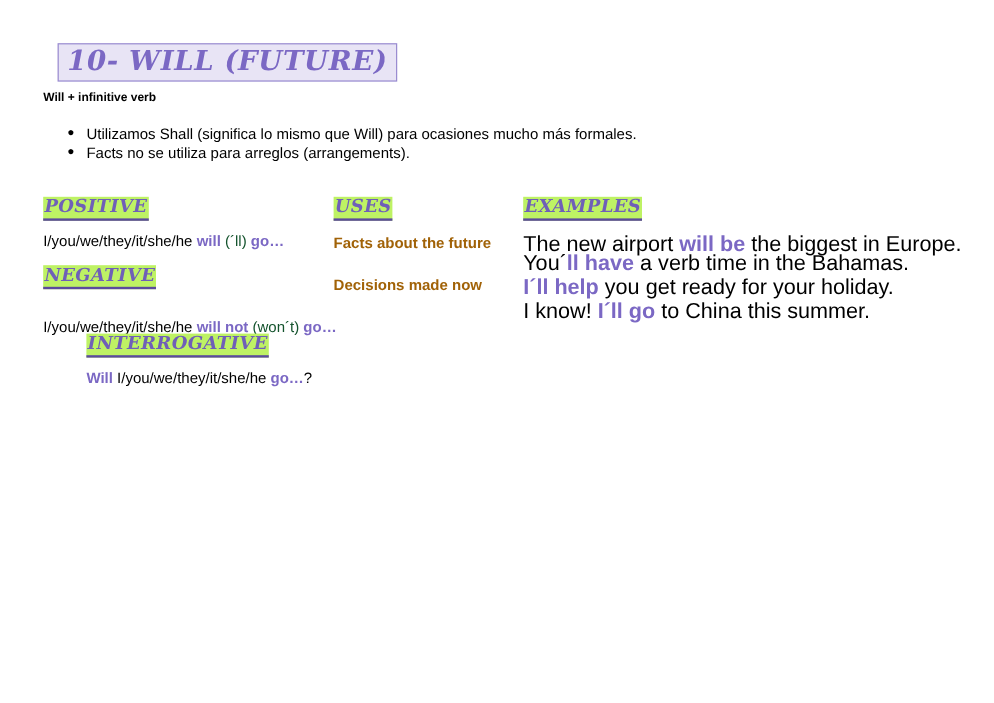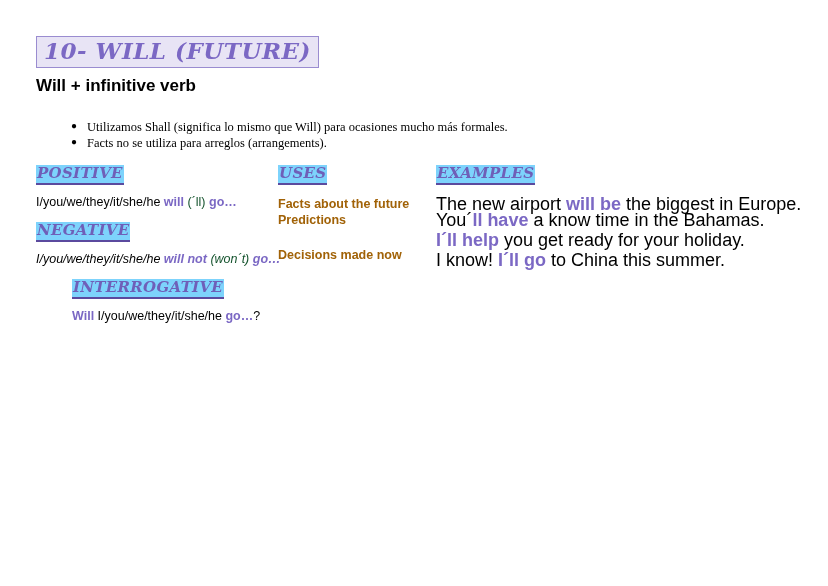--- a/index.html
+++ b/index.html
@@ -17,54 +17,53 @@
   }
   .page {
     position: absolute;
     left: 0; top: 0;
     width: 828px;
     height: 586px;
   }
   
   .title-wrap {
     position: absolute;
-    left: 36px;
+    left: 48px;
     top: 36px;
   }
   .title {
     display: inline-block;
     font-family: "DejaVu Serif", serif;
     font-style: italic;
     font-weight: bold;
     font-size: 23px;
     letter-spacing: 0.5px;
     color: #7b68c4;
     background: #e8e4f5;
     border: 1px solid #9a8cd0;
     padding: 2px 7px 4px 7px;
     line-height: 1.05;
   }
   
   .subtitle {
     position: absolute;
     left: 36px;
     top: 76px;
-    font-size: 17px;
+    font-size: 10px;
     font-weight: bold;
     color: #000;
   }
   
   .bullets {
     position: absolute;
     left: 36px;
     top: 104px;
-    margin: 15px;
+    margin: 0;
     padding: 0 0 0 36px;
     list-style: none;
-    font-family: Liberation Serif, serif;
   }
   .bullets li {
     position: relative;
     font-size: 12.5px;
     line-height: 16px;
     margin-bottom: 0px;
     color: #000;
   }
   .bullets li::before {
     content: "\25CF";
@@ -81,21 +80,21 @@
   .col-1 { left: 36px;  top: 164px; width: 230px; }
   .col-2 { left: 278px; top: 164px; width: 150px; }
   .col-3 { left: 436px; top: 164px; width: 380px; }
 
   .heading {
     font-family: "DejaVu Serif", serif;
     font-style: italic;
     font-weight: bold;
     font-size: 15px;
     color: #6f5fb8;
-    background: #7dd3fc;
+    background: #bef264;
     display: inline-block;
     border-bottom: 2px solid #5b4a9e;
     padding: 0 1px 1px 1px;
     line-height: 1.15;
     letter-spacing: 0.3px;
   }
   .line {
     font-size: 12.5px;
     line-height: 16px;
     color: #000;
@@ -139,52 +138,51 @@
 
     <div class="blk" style="top:0px;">
       <span class="heading">POSITIVE</span>
       <div class="line" style="margin-top:9px;">
         <span>I/you/we/they/it/she/he </span><span class="sp">will</span><span class="sp-light"> (´ll) </span><span class="sp">go…</span>
       </div>
     </div>
 
     <div class="blk" style="top:57px;">
       <span class="heading">NEGATIVE</span>
-      <div class="line" style="margin-top:9px;font-style:italic;">
+      <div class="line" style="margin-top:24px;">
         <span>I/you/we/they/it/she/he </span><span class="sp">will not</span><span class="sp-light"> (won´t) </span><span class="sp">go…</span>
       </div>
     </div>
 
     <div class="blk" style="top:114px;margin-left:36px;">
       <span class="heading">INTERROGATIVE</span>
       <div class="line" style="margin-top:9px;">
         <span class="sp">Will</span><span> I/you/we/they/it/she/he </span><span class="sp">go…</span><span>?</span>
       </div>
     </div>
 
   </div>
 
   <div class="col col-2">
     <span class="heading">USES</span>
     <div style="height:11px;"></div>
     <div class="row-bold">Facts about the future</div>
-    <div class="row-bold">Predictions</div>
     <div style="height:16px;"></div>
     <div style="height:3px;"></div>
     <div class="row-bold">Decisions made now</div>
   </div>
 
   <div class="col col-3">
     <span class="heading">EXAMPLES</span>
     <div style="height:11px;"></div>
     <div class="row-ex">
       <span>The new airport </span><span class="sp">will be</span><span> the biggest in Europe.</span>
     </div>
     <div class="row-ex">
-      <span>You´</span><span class="sp">ll have</span><span> a know time in the Bahamas.</span>
+      <span>You´</span><span class="sp">ll have</span><span> a verb time in the Bahamas.</span>
     </div>
     <div style="height:4px;"></div>
     <div class="row-ex">
       <span></span><span class="sp">I´ll help</span><span> you get ready for your holiday.</span>
     </div>
     <div style="height:4px;"></div>
     <div class="row-ex">
       <span>I know! </span><span class="sp">I´ll go</span><span> to China this summer.</span>
     </div>
   </div>

